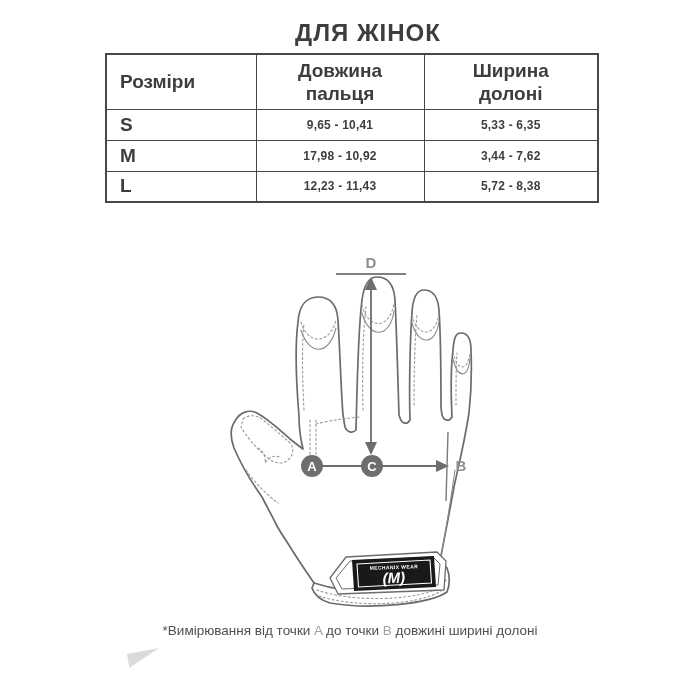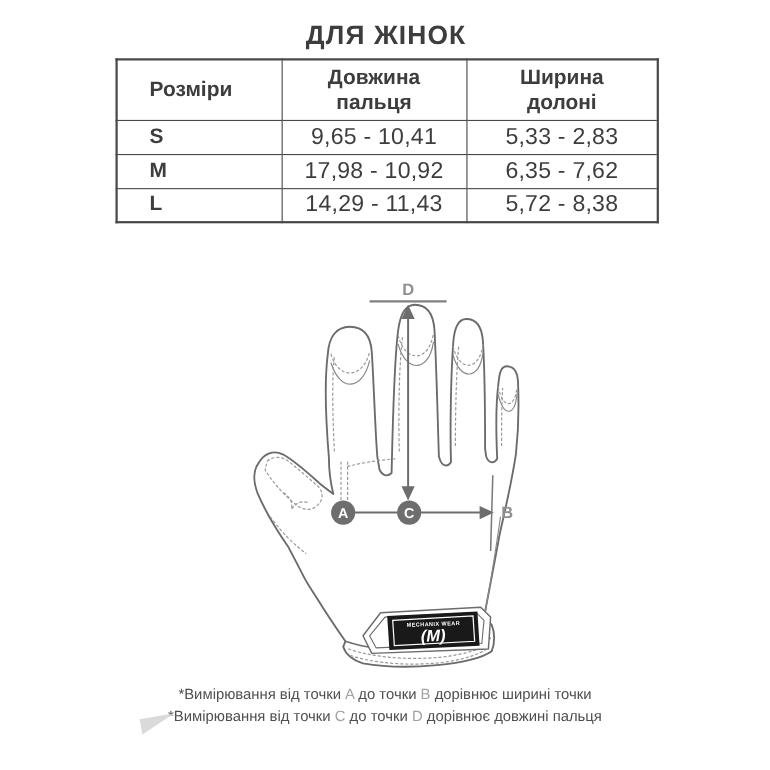--- a/index.html
+++ b/index.html
@@ -1,35 +1,35 @@
 <!DOCTYPE html>
 <html><head>
 <meta charset="utf-8">
 <style>
   html,body{margin:0;padding:0;background:#ffffff;}
   #stage{position:relative;width:700px;height:700px;background:#ffffff;overflow:hidden;
          font-family:"Liberation Sans",sans-serif;}
   .abs{position:absolute;}
 
   
-  #title{left:105px;top:19px;width:492px;text-align:center;
+  #title{left:122px;top:19px;width:492px;text-align:center;
          font-size:24px;font-weight:bold;color:#3d3d3d;letter-spacing:1px;}
 
   
   #size-table{position:absolute;left:105px;top:53px;width:492px;
               border-collapse:collapse;table-layout:fixed;color:#3d3d3d;
               border:2px solid #474747;}
   #size-table th,#size-table td{border:1.5px solid #474747;vertical-align:middle;}
   #size-table th{font-size:19px;font-weight:bold;line-height:23px;white-space:pre-line;}
   .hrow{height:55px;}
   .drow{height:31px;}
-  .c-left{text-align:left;padding-left:29px;}
+  .c-left{text-align:left;padding-left:13px;}
   .c-mid{text-align:center;}
   .size-cell{font-size:19px;font-weight:bold;}
-  .val-cell{font-size:21px;font-weight:normal;letter-spacing:.2px;}
+  .val-cell{font-size:12px;font-weight:bold;letter-spacing:.2px;}
 
   
   #glove-figure{left:188px;top:243px;width:324px;height:375px;}
   .outline{fill:#ffffff;stroke:#6b6b6b;stroke-width:1.7;stroke-linejoin:round;}
   .seam{fill:none;stroke:#8a8a8a;stroke-width:1.1;stroke-linecap:round;}
   .stitch{fill:none;stroke:#9a9a9a;stroke-width:1.1;stroke-dasharray:2 2.6;stroke-linecap:round;}
   .mline{stroke:#6d6d6d;stroke-width:1.8;fill:none;}
   .mhead{fill:#6d6d6d;stroke:none;}
   .mcircle{fill:#6e6e6e;stroke:none;}
   .mletter{fill:#ffffff;font-size:13px;font-weight:bold;text-anchor:middle;
@@ -71,30 +71,30 @@
         <tr class="hrow">
       <th class="c-left">Розміри</th>
       <th class="c-mid">Довжина
 пальця</th>
       <th class="c-mid">Ширина
 долоні</th>
     </tr>
     <tr class="drow">
       <td class="c-left size-cell">S</td>
       <td class="c-mid val-cell">9,65 - 10,41</td>
-      <td class="c-mid val-cell">5,33 - 2,83</td>
+      <td class="c-mid val-cell">5,33 - 6,35</td>
     </tr>
     <tr class="drow">
       <td class="c-left size-cell">M</td>
       <td class="c-mid val-cell">17,98 - 10,92</td>
-      <td class="c-mid val-cell">6,35 - 7,62</td>
+      <td class="c-mid val-cell">3,44 - 7,62</td>
     </tr>
     <tr class="drow">
       <td class="c-left size-cell">L</td>
-      <td class="c-mid val-cell">14,29 - 11,43</td>
+      <td class="c-mid val-cell">12,23 - 11,43</td>
       <td class="c-mid val-cell">5,72 - 8,38</td>
     </tr>
   </tbody>
     </table>
 
   <svg id="glove-figure" class="abs" viewBox="188 243 324 375" xmlns="http://www.w3.org/2000/svg">
 
     <path class="outline" d="
       M303,449
       C300,437 299,425 299,416
@@ -202,21 +202,18 @@
 
       <circle class="mcircle" cx="372" cy="466" r="11"></circle>
       <text class="mletter" x="372" y="470.5">C</text>
 
       <text class="plabel" x="461" y="471">B</text>
     </g>
   </svg>
 
   <div id="footnotes" class="abs">
     <div>
-      <span>*Вимірювання від точки </span><span class="pt">A</span><span> до точки </span><span class="pt">B</span><span> дорівнює ширині точки</span>
-    </div>
-    <div>
-      <span>*Вимірювання від точки </span><span class="pt">C</span><span> до точки </span><span class="pt">D</span><span> дорівнює довжині пальця</span>
+      <span>*Вимірювання від точки </span><span class="pt">A</span><span> до точки </span><span class="pt">B</span><span> довжині ширині долоні</span>
     </div>
   </div>
 
   <div id="corner-artifact" class="abs"></div>
 </div>
 
 </body></html>

